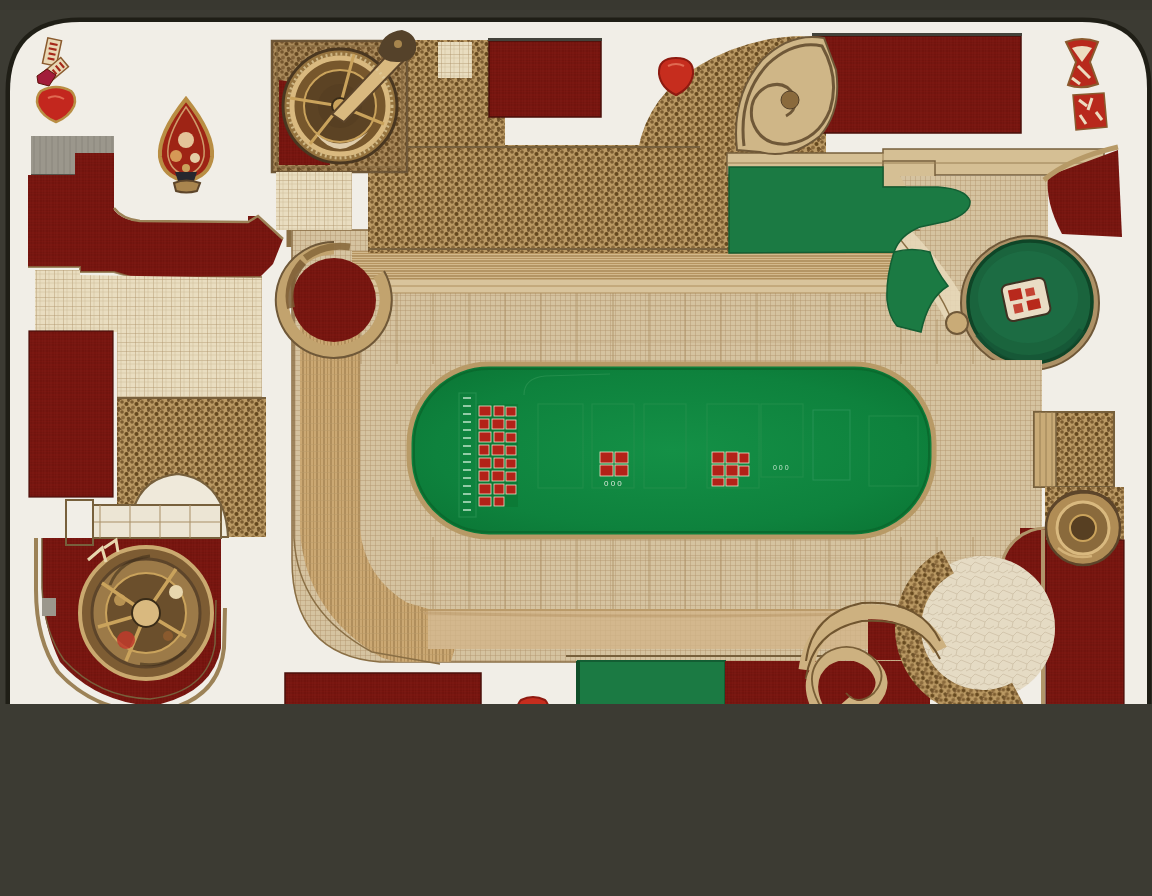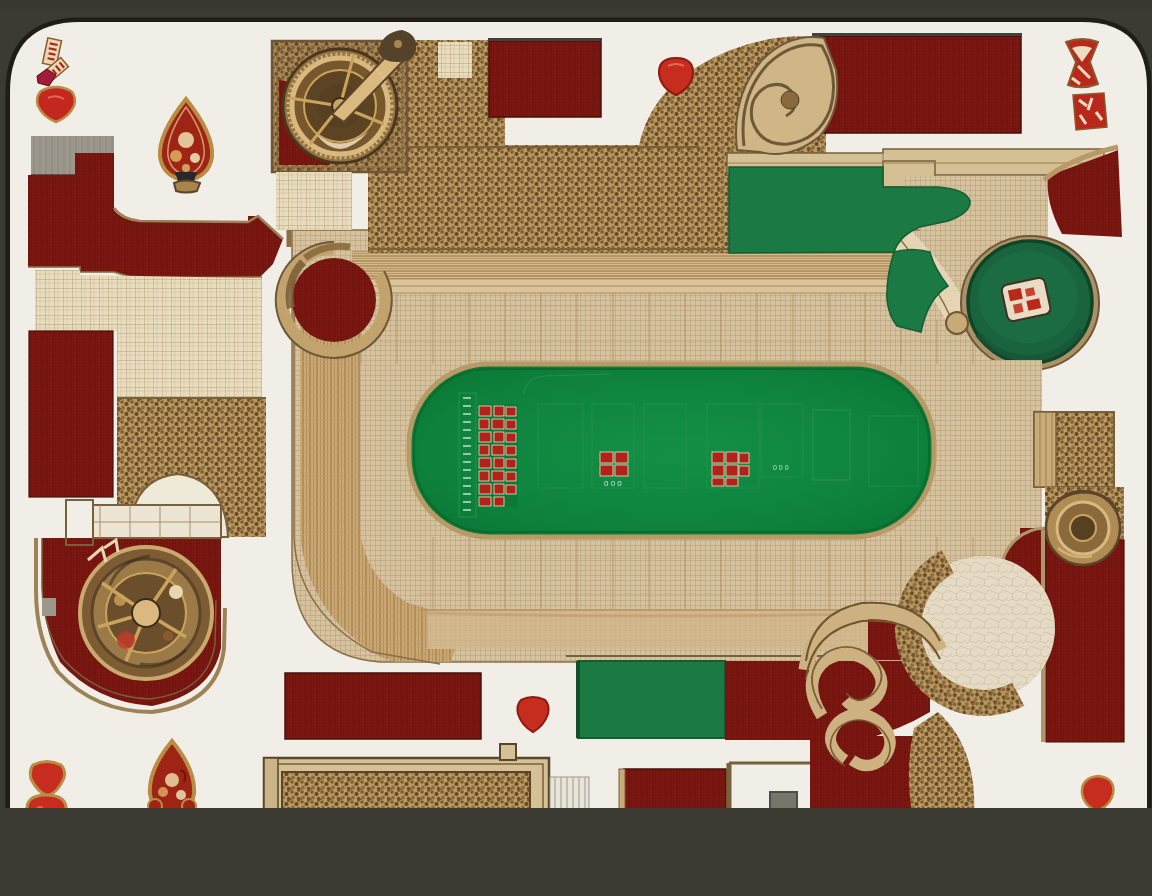--- a/index.html
+++ b/index.html
@@ -1,16 +1,16 @@
 <!DOCTYPE html>
 <html><head>
 <meta charset="utf-8">
 <style>
   html,body{margin:0;padding:0;background:#3c3b33;}
-  #stage{width:1152px;height:808px;position:relative;font-family:"Liberation Sans",sans-serif;}
+  #stage{width:1152px;height:704px;position:relative;font-family:"Liberation Sans",sans-serif;}
 </style>
 </head>
 <body>
 <div id="stage">
 <svg width="1152" height="896" viewBox="0 0 1152 896" xmlns="http://www.w3.org/2000/svg">
 <defs>
   <pattern id="grid" width="5" height="5" patternUnits="userSpaceOnUse">
     <rect width="5" height="5" fill="#d5c3a0"></rect>
     <path d="M0,0H5 M0,0V5" stroke="#af9268" stroke-width="0.8" fill="none"></path>
   </pattern>

